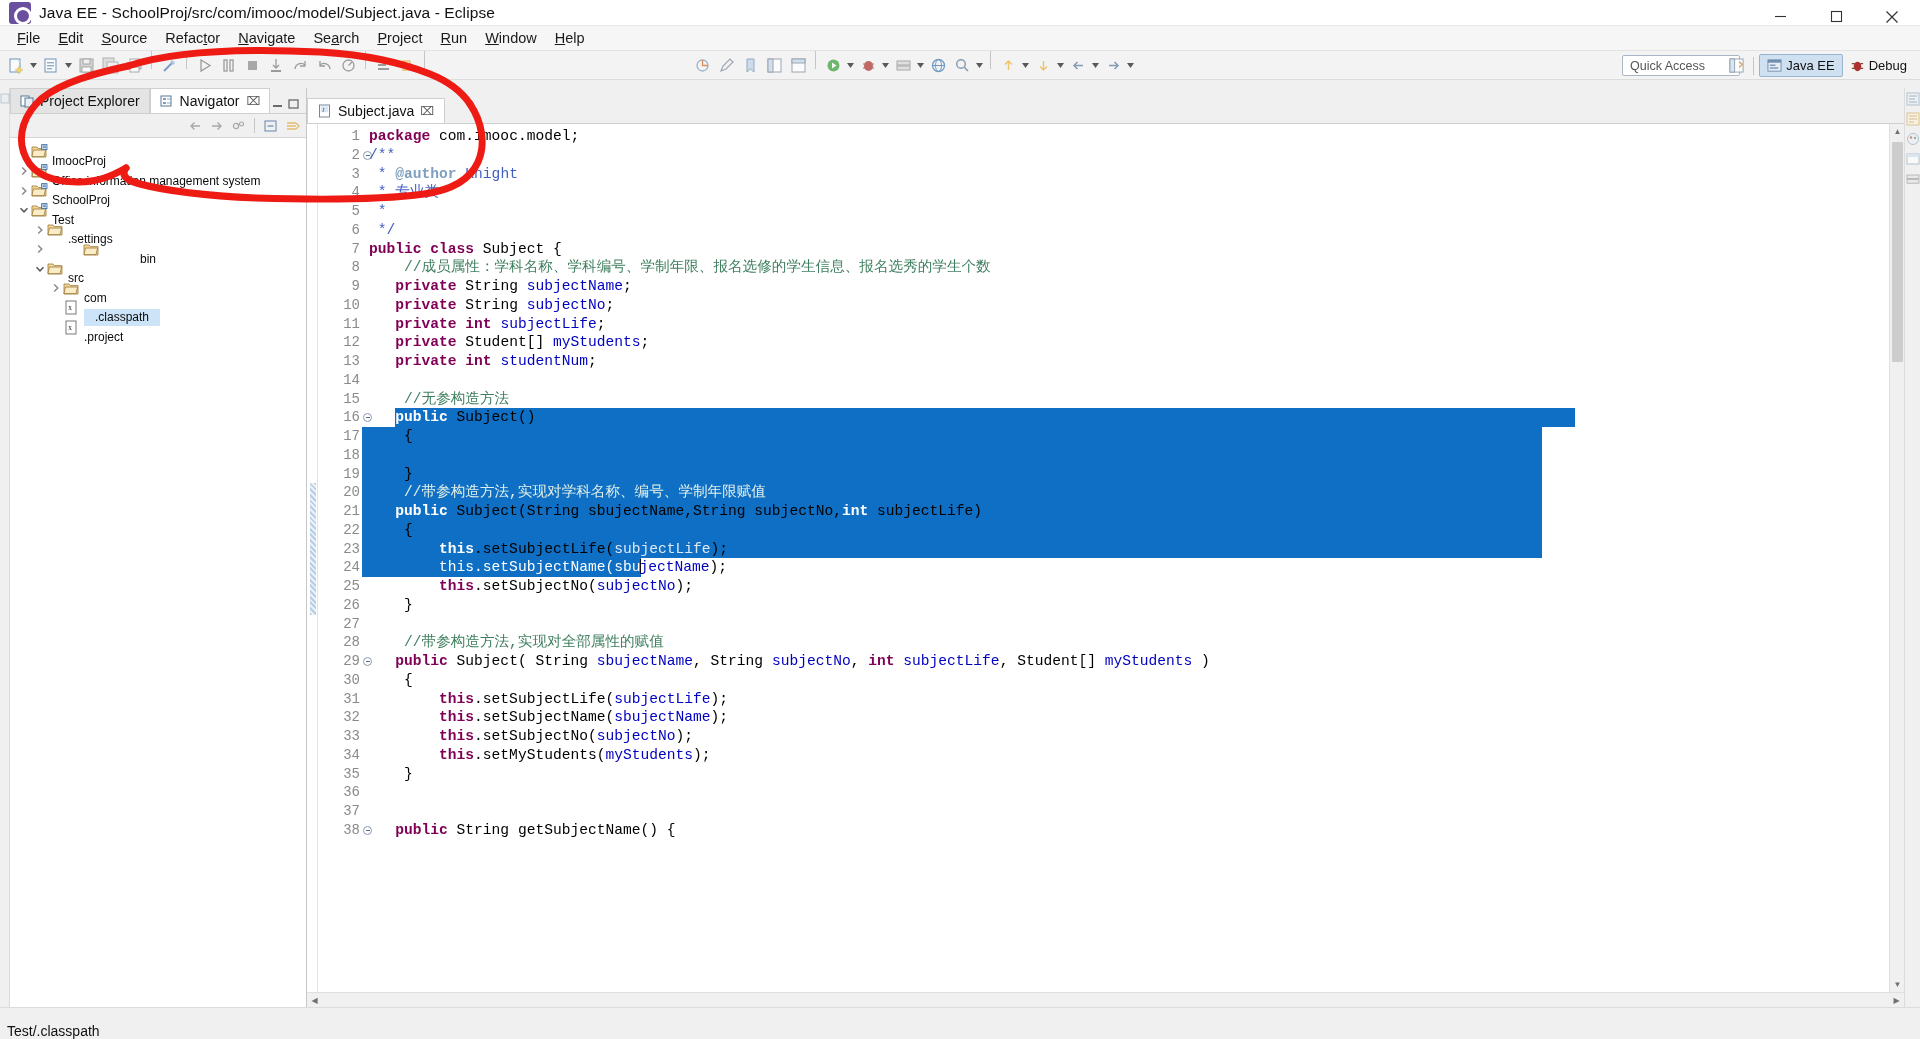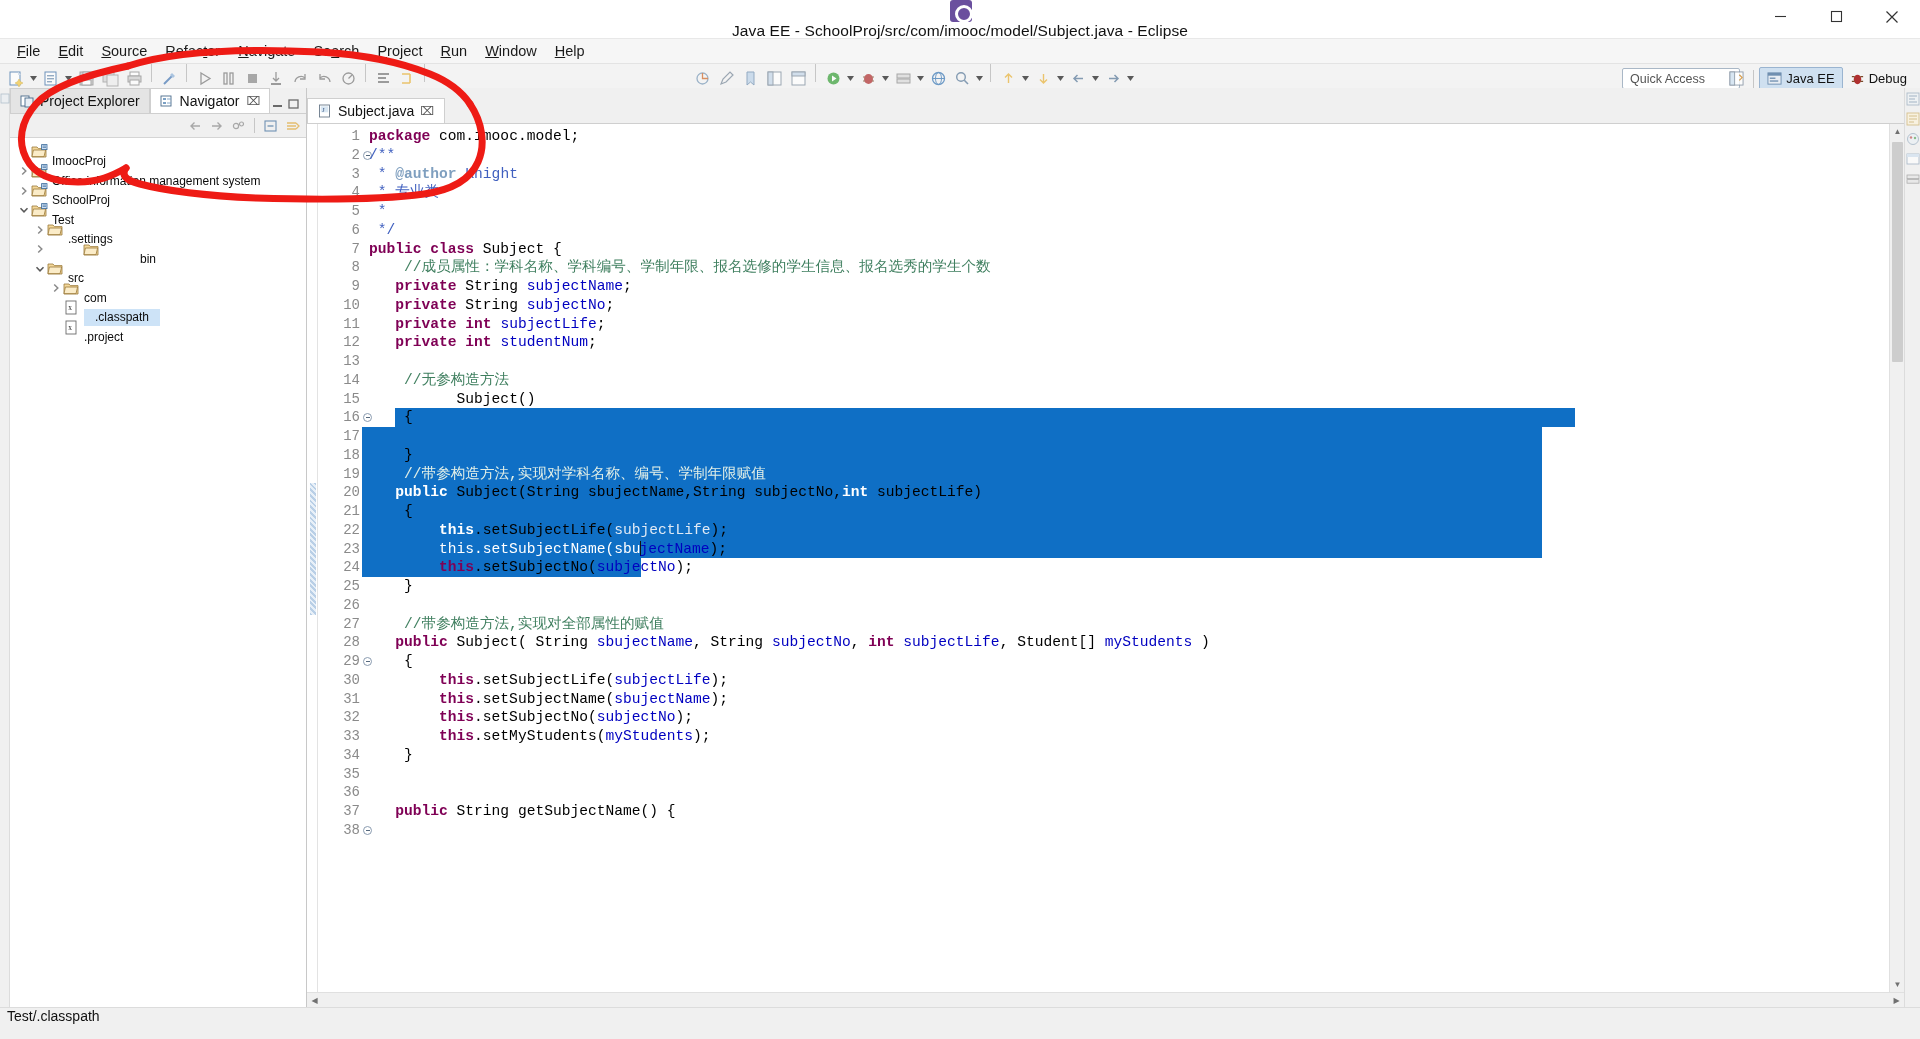--- a/index.html
+++ b/index.html
@@ -2,22 +2,22 @@
 <html><head>
 <meta charset="utf-8">
 <style>
   * { box-sizing: border-box; margin:0; padding:0; }
   html,body{ width:1920px; height:1039px; overflow:hidden; background:#fff;
     font-family:"Liberation Sans", sans-serif; }
   #app{ position:relative; width:1920px; height:1039px; background:#f0f0f0;
         transform-origin:0 0; }
 
   
-  .titlebar{ height:39px; background:#ffffff; display:flex; align-items:center;
-     border-bottom:1px solid #e8e8e8; position:relative;flex-direction:column; }
+  .titlebar{ height:26px; background:#ffffff; display:flex; align-items:center;
+     border-bottom:1px solid #e8e8e8; position:relative; }
   .tb-icon{ width:22px;height:22px;margin-left:9px;margin-right:8px;
      border-radius:3px; background:#6a4f9e; position:relative; flex:none;}
   .tb-icon:after{content:"";position:absolute;left:5px;top:5px;width:12px;height:12px;
      border-radius:50%;border:3px solid #fff;}
   .tb-title{ font-size:15.5px; color:#111; letter-spacing:.1px; }
   .wctrls{ position:absolute; right:0; top:0; height:33px; display:flex; }
   .wbtn{ width:56px;height:33px; display:flex;align-items:center;justify-content:center;
      color:#333; font-size:15px; }
   .wbtn svg{display:block;}
 
@@ -126,21 +126,21 @@
   .hscrollbar .arw{ width:15px;height:15px;display:flex;align-items:center;
      justify-content:center;color:#707070;font-size:8px;}
 
   
   .rightrail{ width:16px; background:#f0f0f0; border-left:1px solid #dcdcdc;
      display:flex;flex-direction:column;align-items:center;padding-top:4px;gap:6px;}
   .rightrail .ri{ width:14px;height:14px;opacity:.65;}
 
   
   .statusbar{ position:absolute; bottom:0; left:0; right:0; height:32px;
-     background:#f0f0f0; border-top:1px solid #dcdcdc; display:flex;align-items:flex-start;}
+     background:#f0f0f0; border-top:1px solid #dcdcdc; display:flex;align-items:flex-end;}
   .status-text{ font-size:14px; color:#111; padding-left:7px; }
 
   
   .annot{ position:absolute; left:0; top:0; width:1920px; height:1039px;
      pointer-events:none; z-index:50;}
 </style>
 </head>
 <body>
 
 <div id="app">
@@ -741,20 +741,21 @@
             <div class="cline"><span class="jdoc">/**</span></div>
             <div class="cline"><span class="jdoc"> * </span><span class="jdoc-tag">@author</span><span class="jdoc"> Knight</span></div>
             <div class="cline"><span class="jdoc"> * 专业类</span></div>
             <div class="cline"><span class="jdoc"> *</span></div>
             <div class="cline"><span class="jdoc"> */</span></div>
             <div class="cline"><span class="kw">public class</span><span class="pln"> Subject {</span></div>
             <div class="cline"><span class="cmt">    //成员属性：学科名称、学科编号、学制年限、报名选修的学生信息、报名选秀的学生个数</span></div>
             <div class="cline"><span class="pln">   </span><span class="kw">private</span><span class="pln"> String </span><span class="fld">subjectName</span><span class="pln">;</span></div>
             <div class="cline"><span class="pln">   </span><span class="kw">private</span><span class="pln"> String </span><span class="fld">subjectNo</span><span class="pln">;</span></div>
             <div class="cline"><span class="pln">   </span><span class="kw">private int</span><span class="pln"> </span><span class="fld">subjectLife</span><span class="pln">;</span></div>
+            <div class="cline"><span class="pln">   </span><span class="kw">private</span><span class="pln"> Student[] </span><span class="fld">myStudents</span><span class="pln">;</span></div>
             <div class="cline"><span class="pln">   </span><span class="kw">private int</span><span class="pln"> </span><span class="fld">studentNum</span><span class="pln">;</span></div>
             <div class="cline"></div>
             <div class="cline"><span class="cmt">    //无参构造方法</span></div>
             <div class="cline sel-t"><span class="pln">   </span><span class="kw">public</span><span class="pln"> Subject()</span></div>
             <div class="cline sel-t"><span class="pln">    {</span></div>
             <div class="cline sel-t"></div>
             <div class="cline sel-t"><span class="pln">    }</span></div>
             <div class="cline sel-t"><span class="cmt">    //带参构造方法,实现对学科名称、编号、学制年限赋值</span></div>
             <div class="cline sel-t"><span class="pln">   </span><span class="kw">public</span><span class="pln"> Subject(String sbujectName,String subjectNo,</span><span class="kw">int</span><span class="pln"> subjectLife)</span></div>
             <div class="cline sel-t"><span class="pln">    {</span></div>

